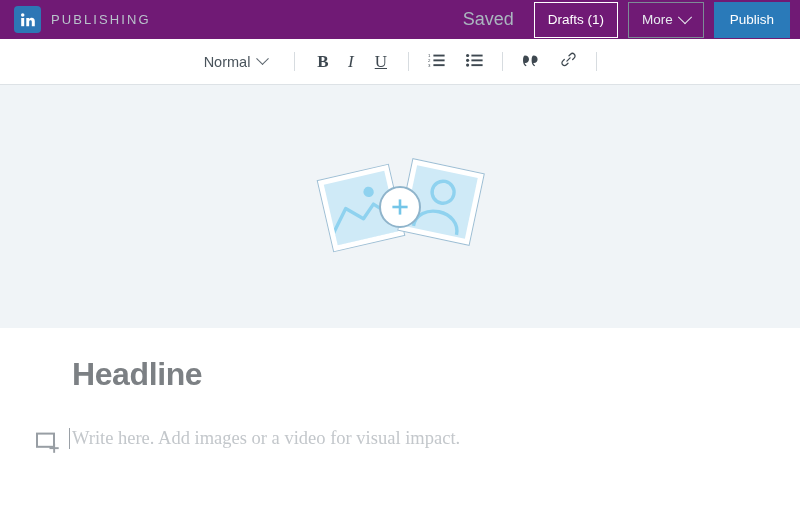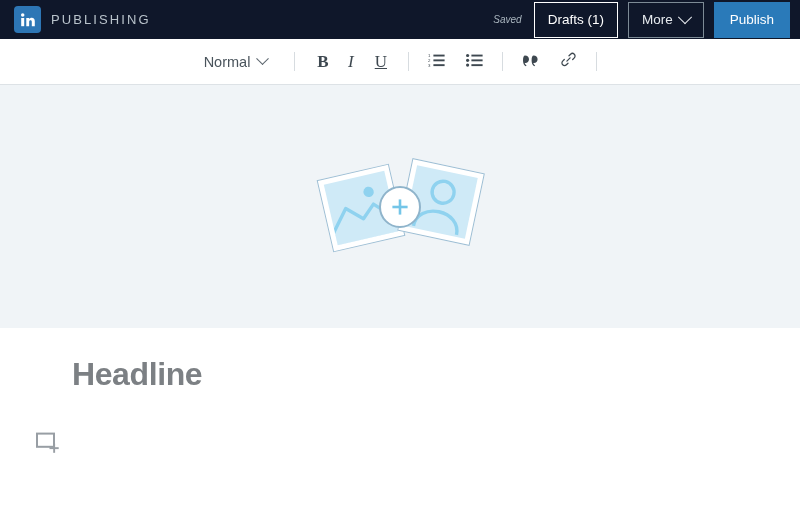--- a/index.html
+++ b/index.html
@@ -11,21 +11,21 @@
     height: 520px;
     overflow: hidden;
     background: #ffffff;
     font-family: "Liberation Sans", sans-serif;
     -webkit-font-smoothing: antialiased;
   }
 
   
   .header {
     height: 39px;
-    background: #0f172a;
+    background: #701a75;
     display: flex;
     align-items: center;
     padding: 0 10px 0 14px;
     box-sizing: border-box;
   }
   .brand {
     display: flex;
     align-items: center;
     gap: 10px;
   }
@@ -47,23 +47,22 @@
     font-weight: 400;
   }
   .header-right {
     margin-left: auto;
     display: flex;
     align-items: center;
     gap: 10px;
   }
   .saved-text {
     color: #aab6bf;
-    font-size: 10px;
-    margin-right: 2px;
-    font-style: italic;
+    font-size: 18px;
+    margin-right: 10px;
   }
   .btn {
     font-size: 13.5px;
     font-weight: 400;
     height: 36px;
     box-sizing: border-box;
     display: flex;
     align-items: center;
     justify-content: center;
     padding: 0 13px;
@@ -389,15 +388,19 @@
   <div class="headline">Headline</div>
 
   <div class="body-row">
     <span class="add-media-icon">
       <svg width="24" height="22" viewBox="0 0 24 22" aria-hidden="true">
         <rect x="1" y="1.6" width="17" height="13.2" fill="none" stroke="#989ea4" stroke-width="2"></rect>
         <rect x="17.2" y="11.6" width="1.9" height="9.2" fill="#989ea4"></rect>
         <rect x="13.5" y="15.2" width="9.2" height="1.9" fill="#989ea4"></rect>
       </svg>
     </span>
+    <div class="body-placeholder">
+      <span class="caret-bar"></span>
+      <span>Write here. Add images or a video for visual impact.</span>
+    </div>
   </div>
 
 </div>
 
 </body></html>

